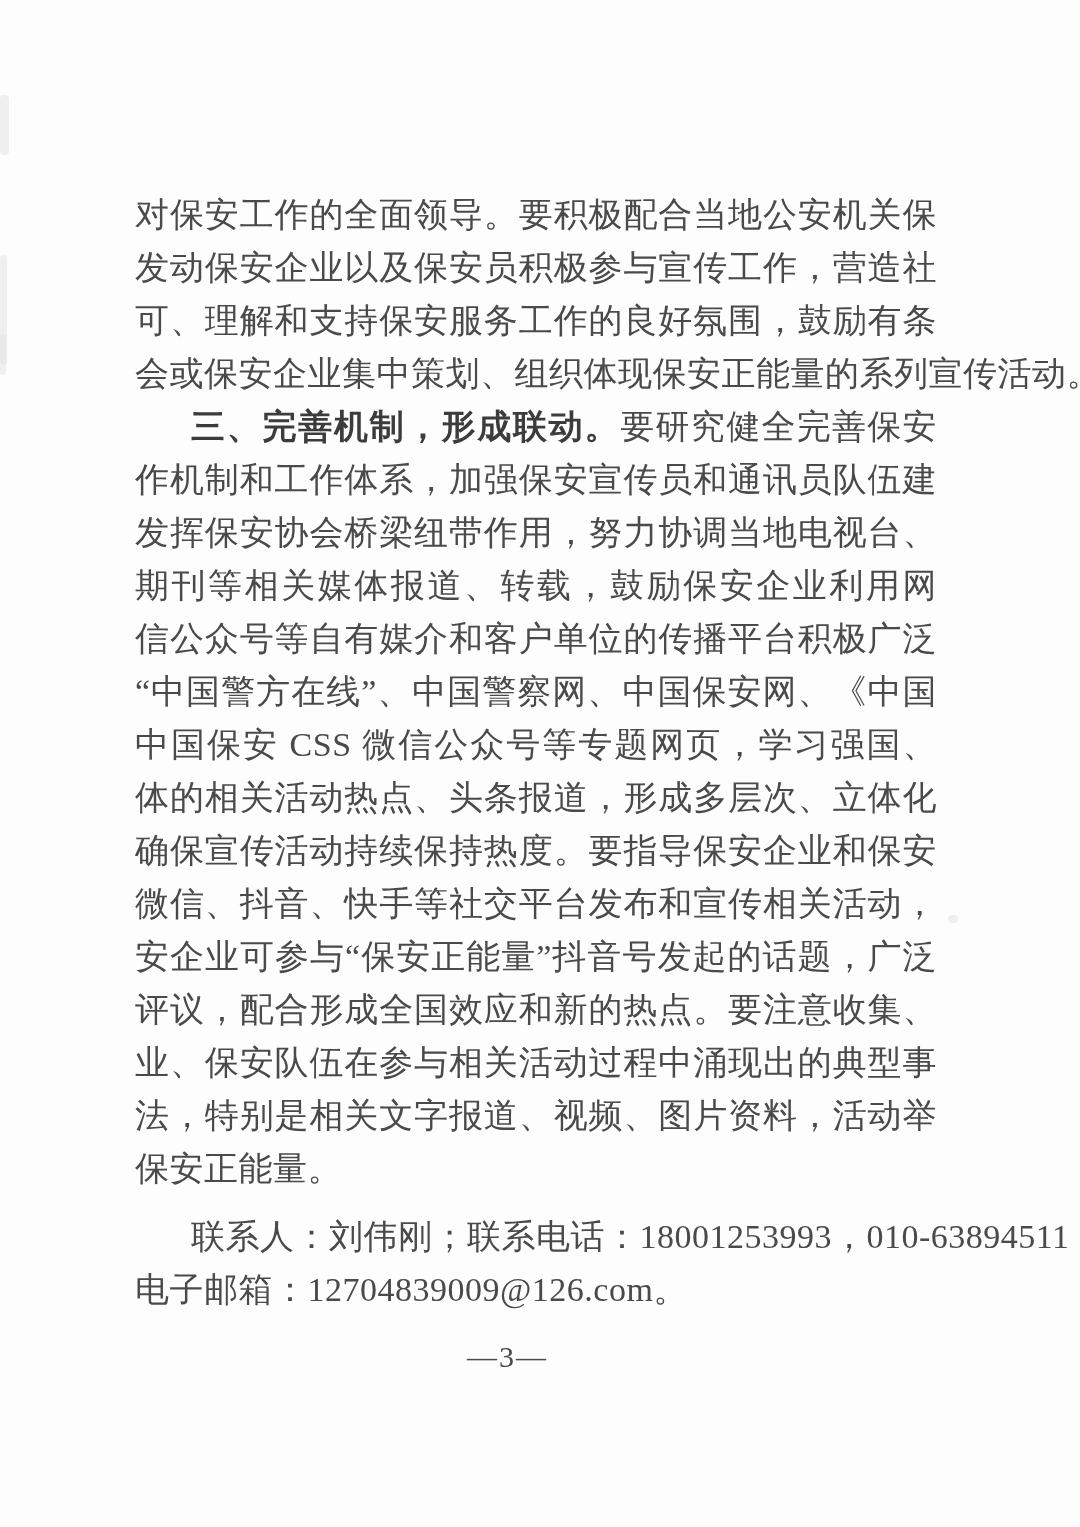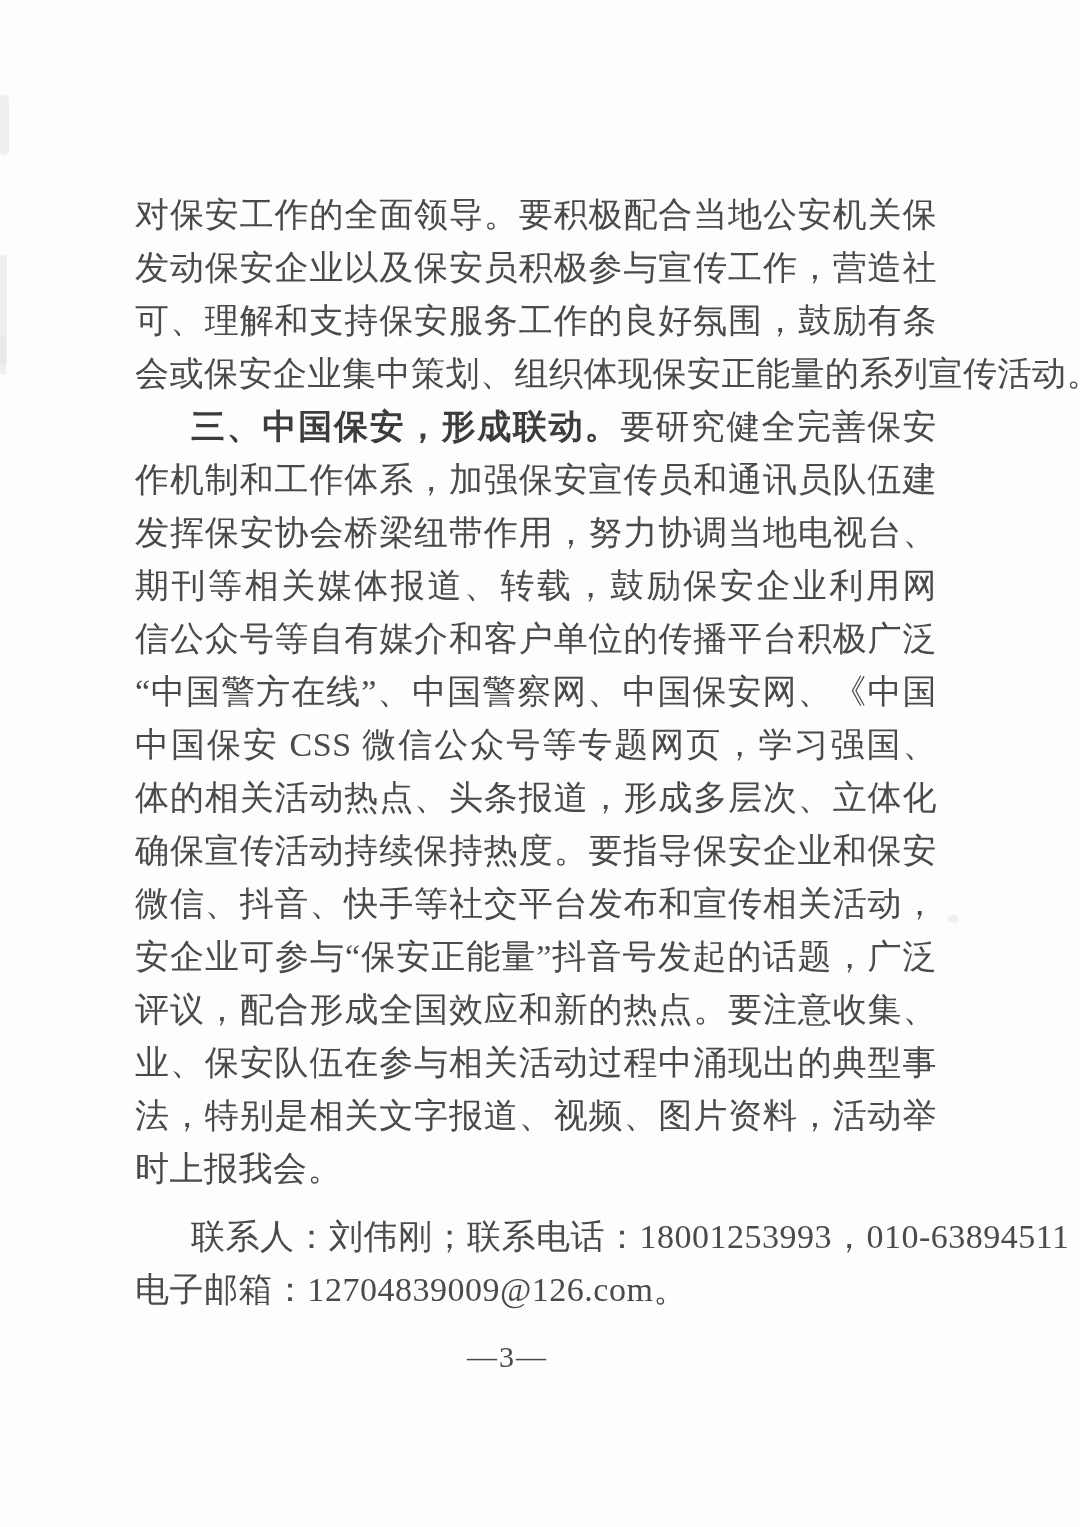--- a/index.html
+++ b/index.html
@@ -86,34 +86,34 @@
   <div class="scan-artifact a1"></div>
   <div class="scan-artifact a2"></div>
   <div class="scan-artifact a3"></div>
   <div class="scan-artifact a4"></div>
 
   <div class="doc-body">
       <div class="line justify">对保安工作的全面领导。要积极配合当地公安机关保安监管部门</div>
       <div class="line justify">发动保安企业以及保安员积极参与宣传工作，营造社会各界认</div>
       <div class="line justify">可、理解和支持保安服务工作的良好氛围，鼓励有条件的保安协</div>
       <div class="line">会或保安企业集中策划、组织体现保安正能量的系列宣传活动。</div>
-      <div class="line justify indent"><span class="bold-lead">三、中国保安，形成联动。</span>要研究健全完善保安行业宣传工</div>
+      <div class="line justify indent"><span class="bold-lead">三、完善机制，形成联动。</span>要研究健全完善保安行业宣传工</div>
       <div class="line justify">作机制和工作体系，加强保安宣传员和通讯员队伍建设。要充分</div>
       <div class="line justify">发挥保安协会桥梁纽带作用，努力协调当地电视台、电台、报纸、</div>
       <div class="line justify">期刊等相关媒体报道、转载，鼓励保安企业利用网站、微博、微</div>
       <div class="line justify">信公众号等自有媒介和客户单位的传播平台积极广泛转载转播</div>
       <div class="line justify">“中国警方在线”、中国警察网、中国保安网、《中国保安》杂志、</div>
       <div class="line justify">中国保安 CSS 微信公众号等专题网页，学习强国、今日头条等媒</div>
       <div class="line justify">体的相关活动热点、头条报道，形成多层次、立体化的宣传效果，</div>
       <div class="line justify">确保宣传活动持续保持热度。要指导保安企业和保安员踊跃通过</div>
       <div class="line justify">微信、抖音、快手等社交平台发布和宣传相关活动，已认证的保</div>
       <div class="line justify">安企业可参与“保安正能量”抖音号发起的话题，广泛发动网友</div>
       <div class="line justify">评议，配合形成全国效应和新的热点。要注意收集、整理保安企</div>
       <div class="line justify">业、保安队伍在参与相关活动过程中涌现出的典型事迹、突出做</div>
       <div class="line justify">法，特别是相关文字报道、视频、图片资料，活动举办情况等及</div>
-      <div class="line">时上报我会。</div>
+      <div class="line">保安正能量。</div>
       <div class="line indent gap">联系人：刘伟刚；联系电话：18001253993，010-63894511（传真）;</div>
       <div class="line">电子邮箱：12704839009@126.com。</div>
     </div>
 
   <div class="page-footer">—3—</div>
 
 </div>
 
 </body></html>

